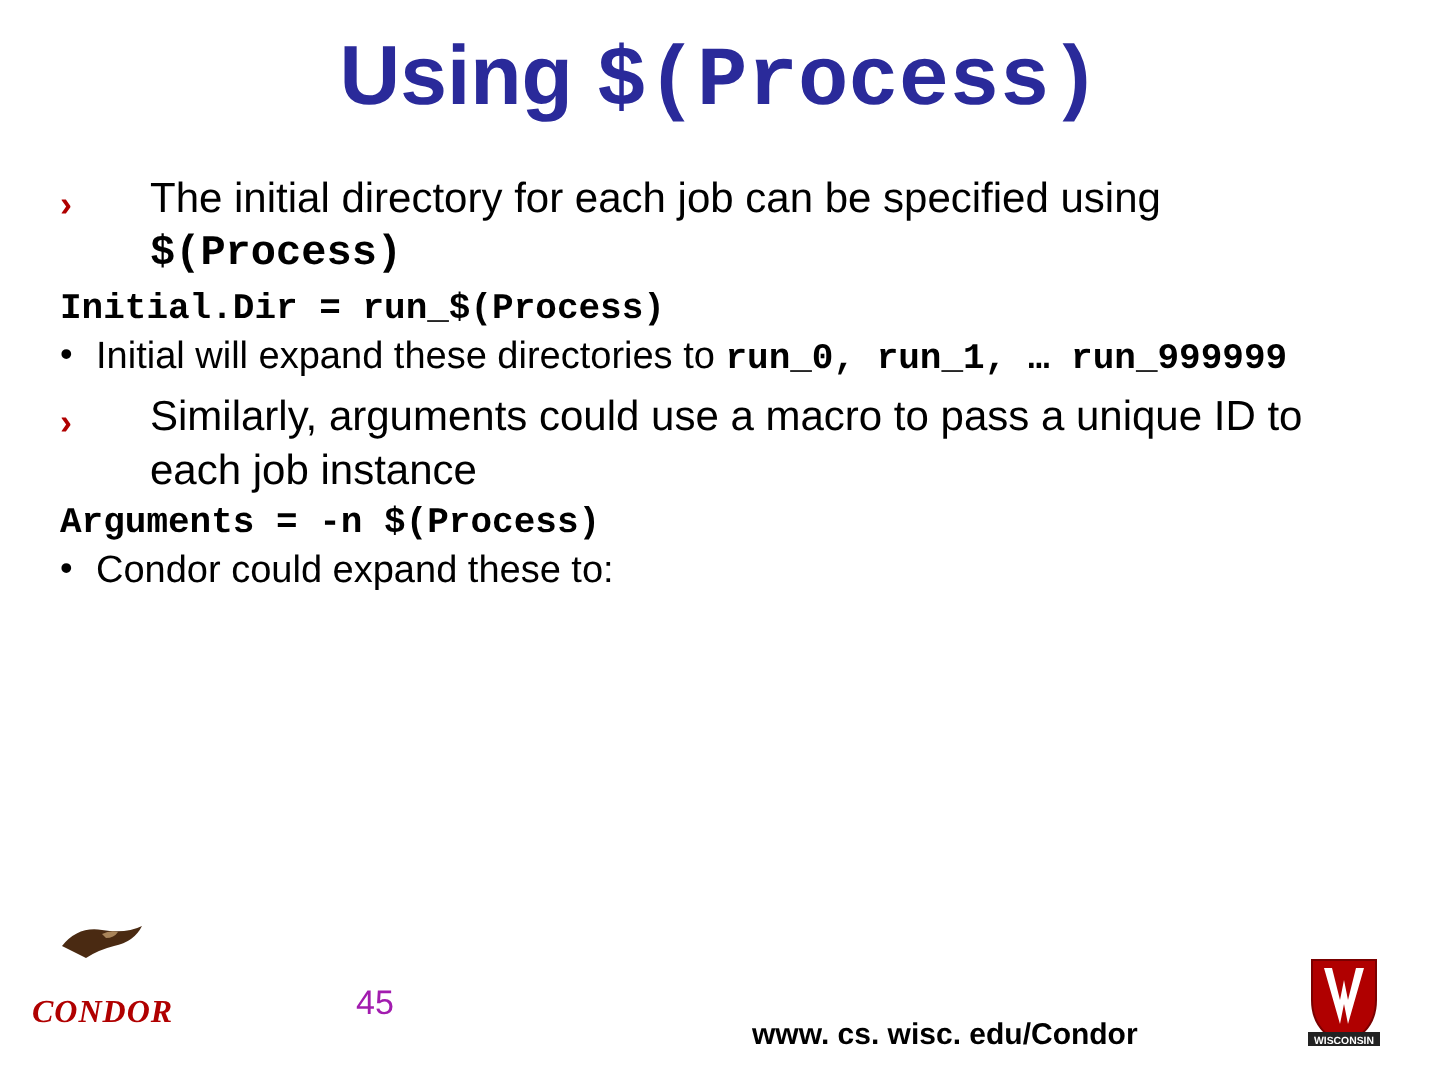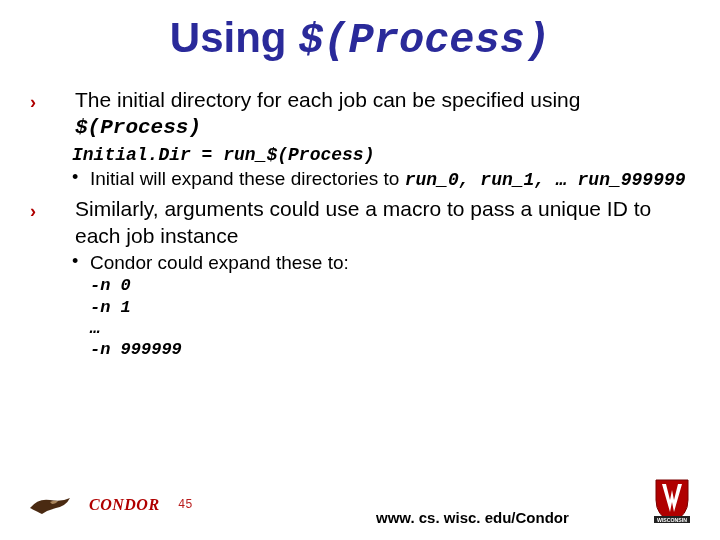--- a/index.html
+++ b/index.html
@@ -38,24 +38,22 @@
     font-weight: bold;
     font-size: 18px;
     width: 22px;
     flex: 0 0 22px;
     padding-top: 4px;
   }
   .bullet .text { flex: 1 1 auto; margin-left: 23px; }
   .mono {
     font-family: "Courier New", Courier, monospace;
     font-weight: bold;
-    font-style: italic;
   }
   .sub {
-    margin-left: 42px;
     font-size: 19px;
     line-height: 1.3;
   }
   .sub .mono { font-size: 18px; }
   .dot-item {
     display: flex;
     align-items: flex-start;
   }
   .dot {
     width: 18px;
@@ -72,44 +70,45 @@
     line-height: 1.25;
   }
   .subsub .mono { font-size: 17px; }
   .footer {
     position: absolute;
     left: 0; right: 0; bottom: 10px;
     height: 58px;
   }
   .logo-left {
     position: absolute;
-    left: 28px; bottom: 14px;
+    left: 16px; bottom: 14px;
     display: flex;
     align-items: center;
     gap: 17px;
+    flex-direction: column;
   }
   .bird {
     width: 44px; height: 22px;
     position: relative;
   }
   .bird svg { width: 44px; height: 22px; }
   .condor-text {
     font-family: Georgia, "Times New Roman", serif;
     font-style: italic;
     font-size: 16px;
     color: #b00000;
     font-weight: bold;
     letter-spacing: 0.5px;
   }
   .slide-num {
     position: absolute;
     left: 178px; bottom: 18px;
-    font-size: 12px;
-    color: #b91c1c;
-    font-family: Liberation Mono, monospace;
+    font-size: 17px;
+    color: #a21caf;
+    font-family: Liberation Sans, sans-serif;
   }
   .url {
     position: absolute;
     left: 376px; bottom: 4px;
     font-size: 15px;
     color: #000;
     font-family: Arial, sans-serif;
     font-weight: bold;
   }
   .logo-right {
@@ -141,30 +140,25 @@
         <span>Initial will expand these directories to </span><span class="mono">run_0, run_1, … run_999999</span>
       </div>
     </div>
   </div>
 
   <div class="bullet" style="margin-top:4px;">
     <div class="chev">›</div>
     <div class="text">Similarly, arguments could use a macro to pass a unique ID to each job instance</div>
   </div>
   <div class="sub">
+    <div class="mono">Arguments = -n $(Process)</div>
     <div class="dot-item">
       <div class="dot">•</div>
       <div class="text">Condor could expand these to: </div>
     </div>
-  </div>
-  <div class="subsub">
-    <div class="mono">-n 0</div>
-    <div class="mono">-n 1</div>
-    <div class="mono">…</div>
-    <div class="mono">-n 999999</div>
   </div>
 </div>
 
 <div class="footer">
   <div class="logo-left">
     <div class="bird">
       <svg viewBox="0 0 44 22">
         <path d="M2 14 Q10 4 22 6 Q34 8 42 4 Q38 12 28 14 Q20 16 14 20 Q10 18 2 14 Z" fill="#4a2a12"></path>
         <path d="M22 8 Q26 6 30 7 Q28 10 24 10 Z" fill="#a9845a"></path>
       </svg>

